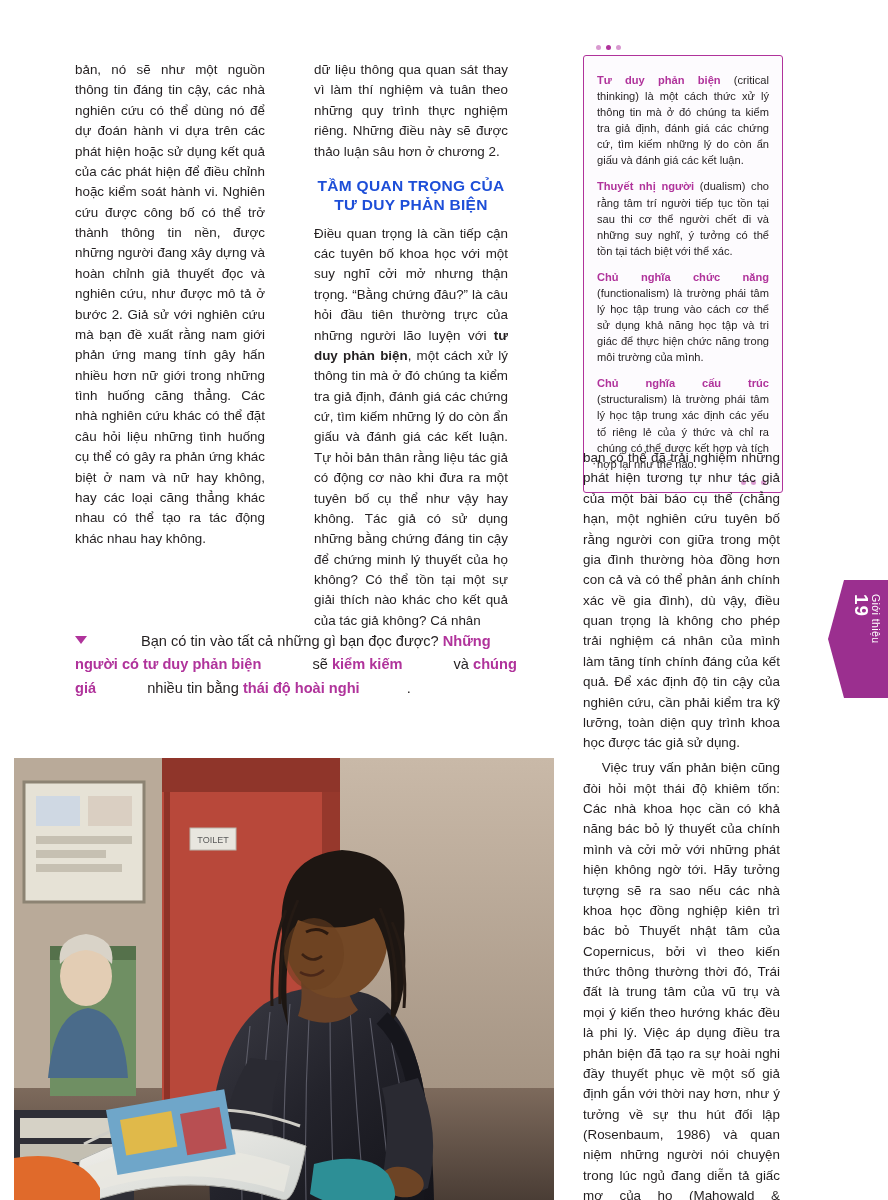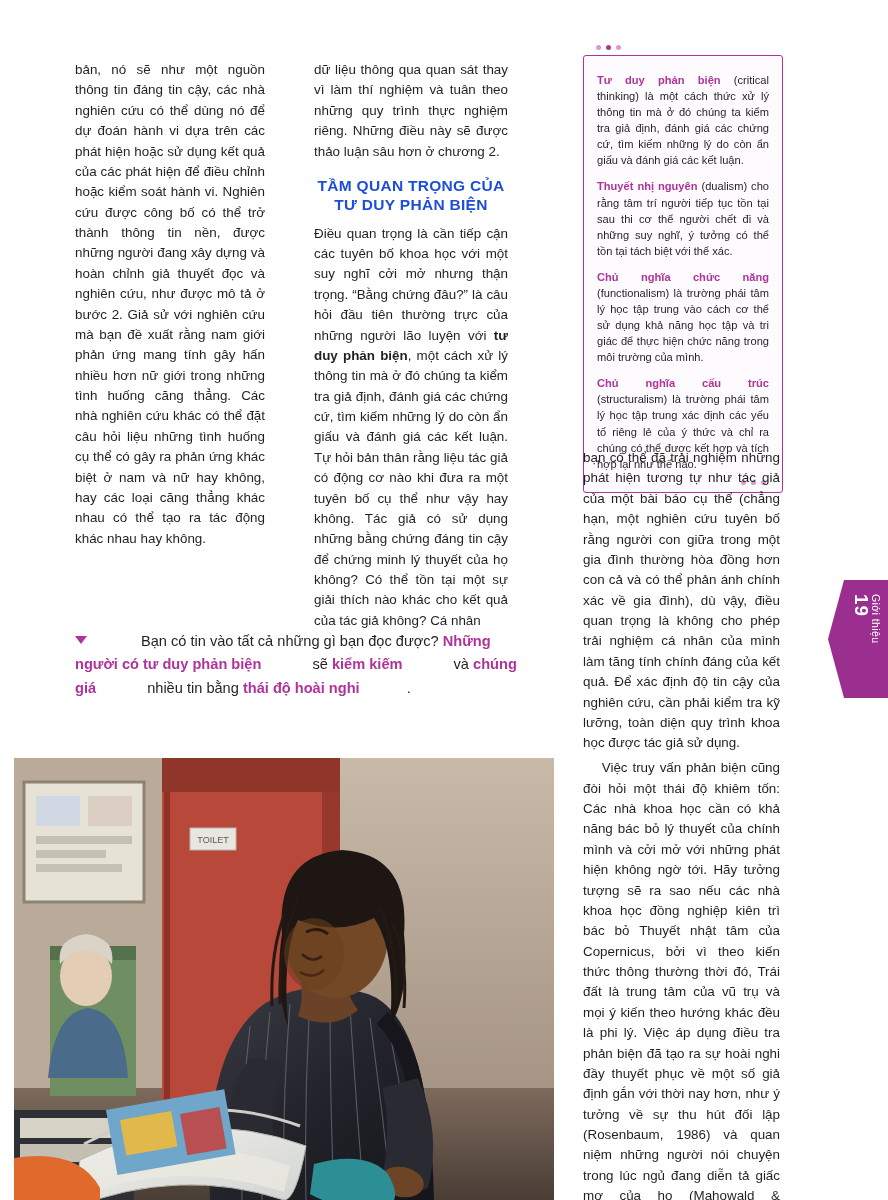--- a/index.html
+++ b/index.html
@@ -206,21 +206,21 @@
   <div class="dots-top">
     <span class="dot light"></span>
     <span class="dot"></span>
     <span class="dot light"></span>
   </div>
   <div id="glossary">
     <div class="g-item">
       <span class="g-term">Tư duy phản biện</span><span> (critical thinking) là một cách thức xử lý thông tin mà ở đó chúng ta kiểm tra giả định, đánh giá các chứng cứ, tìm kiếm những lý do còn ẩn giấu và đánh giá các kết luận.</span>
     </div>
     <div class="g-item">
-      <span class="g-term">Thuyết nhị nguyên</span><span> (dualism) cho rằng tâm trí người tiếp tục tồn tại sau thi cơ thể người chết đi và những suy nghĩ, ý tưởng có thể tồn tại tách biệt với thể xác.</span>
+      <span class="g-term">Thuyết nhị người</span><span> (dualism) cho rằng tâm trí người tiếp tục tồn tại sau thi cơ thể người chết đi và những suy nghĩ, ý tưởng có thể tồn tại tách biệt với thể xác.</span>
     </div>
     <div class="g-item">
       <span class="g-term">Chủ nghĩa chức năng</span><span> (functionalism) là trường phái tâm lý học tập trung vào cách cơ thể sử dụng khả năng học tập và tri giác để thực hiện chức năng trong môi trường của mình.</span>
     </div>
     <div class="g-item">
       <span class="g-term">Chủ nghĩa cấu trúc</span><span> (structuralism) là trường phái tâm lý học tập trung xác định các yếu tố riêng lẻ của ý thức và chỉ ra chúng có thể được kết hợp và tích hợp lại như thế nào.</span>
     </div>
     <div class="dots-bottom">
       <span class="dot light"></span>
       <span class="dot light"></span>

